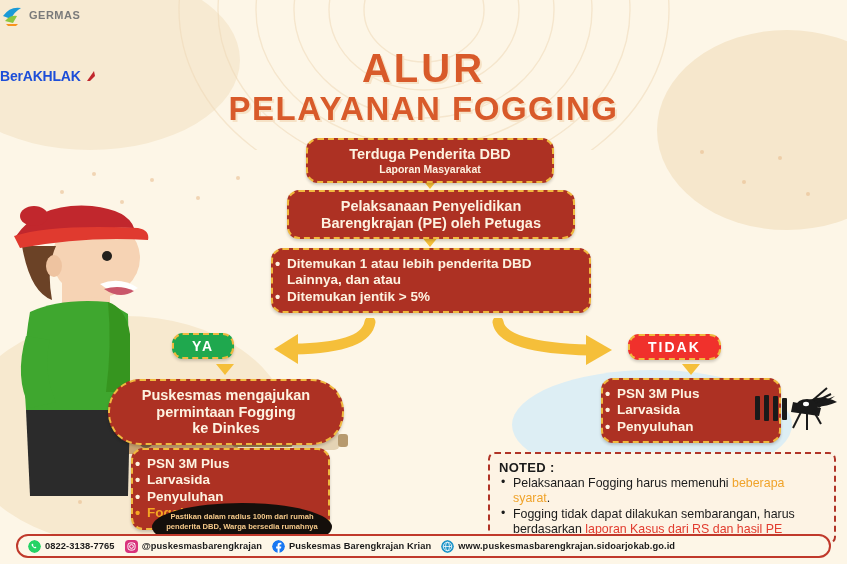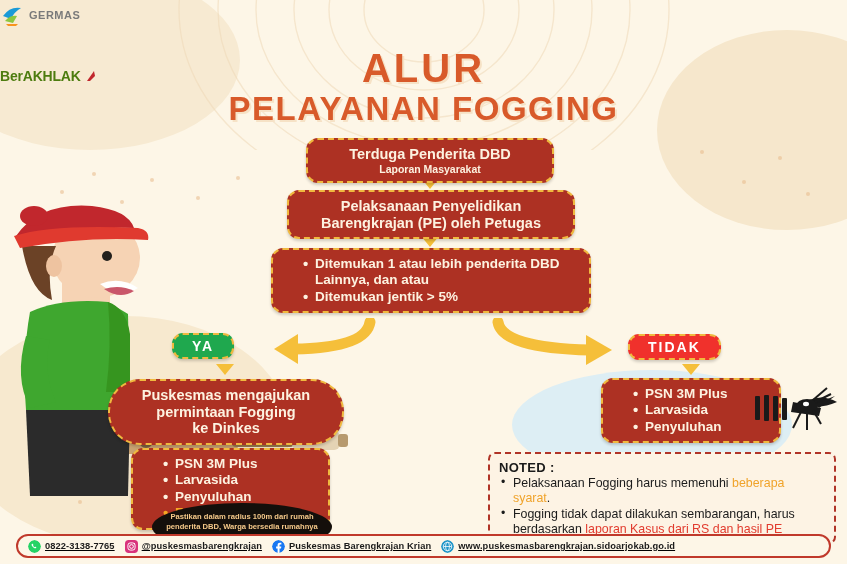--- a/index.html
+++ b/index.html
@@ -39,41 +39,41 @@
   #logobar {
     position: absolute; left: 0; top: 0; width: 100%; height: 50px;
     display: flex; justify-content: center; gap: 14px;
     z-index: 5;
     flex-direction: column;
   }
   .logo-item { display: flex; align-items: center; gap: 5px; }
   .kemenkes-mark { display:block; }
   .kemenkes-text { font-size: 20px; font-weight: bold; color: #1a9ad7; letter-spacing: -.4px; }
   .germas-text { font-size: 11px; font-weight: bold; color: #7a7a7a; letter-spacing: .5px; }
-  .berakhlak-text { font-size: 14px; font-weight: bold; color: #4d7c0f; letter-spacing: -.2px; }
+  .berakhlak-text { font-size: 14px; font-weight: bold; color: #1d4ed8; letter-spacing: -.2px; }
 
   
   #title-wrap { position: absolute; left: 0; top: 48px; width: 100%; text-align: center; z-index: 6; }
   .title-l1 {
     font-size: 40px; font-weight: bold; color: #d85a2a; letter-spacing: 3px;
     text-shadow: 2px 2px 0 #f6e2c6; line-height: 1;
   }
   .title-l2 {
     font-size: 33px; font-weight: bold; color: #d85a2a; letter-spacing: 1.5px;
     text-shadow: 2px 2px 0 #f6e2c6; line-height: 1.15; margin-top: 2px;
   }
 
   
   .node {
     position: absolute;
     background: #ad3123;
     border: 2px dashed #f0b93f;
     border-radius: 12px;
     color: #fdf2e0;
-    padding: 6px 28px;
+    padding: 6px 0;
     text-align: center;
     z-index: 7;
     box-shadow: 0 2px 3px rgba(0,0,0,.18);
   }
   .node .ttl { font-size: 14.5px; font-weight: bold; line-height: 1.15; }
   .node .sub { font-size: 10.5px; font-weight: bold; line-height: 1.2; margin-top: 2px; }
   .node ul { list-style: none; text-align: left; }
   .node li {
     font-size: 13.5px; font-weight: bold; line-height: 1.22;
     padding-left: 14px; position: relative;
@@ -131,21 +131,21 @@
   #noted li::before { content: "•"; position: absolute; left: 2px; top: -1px; }
   .t-orange { color: #f0a32a; }
   .t-red { color: #e23b2e; }
 
   
   #footer {
     position: absolute; left: 16px; bottom: 6px; width: 815px; height: 24px;
     background: #fdf6e7; border: 2px solid #c0392b; border-radius: 12px;
     display: flex; align-items: center; gap: 10px; padding: 0 10px; z-index: 10;
   }
-  .fitem { display: flex; align-items: center; gap: 4px; text-decoration: underline; }
+  .fitem { display: flex; align-items: center; gap: 4px; }
   .fitem span.txt { font-size: 9.3px; font-weight: bold; color: #1b1b1b; letter-spacing: .1px; }
   .fico { width: 13px; height: 13px; border-radius: 50%; display:block; }
 
   
   #person { position: absolute; left: 0; top: 196px; width: 180px; height: 300px; z-index: 4; }
   #fogger { position: absolute; left: 120px; top: 418px; width: 230px; height: 46px; z-index: 3; }
   #mosquito { position: absolute; right: 6px; top: 382px; width: 92px; height: 62px; z-index: 8; }
 </style>
 </head>
 <body>

